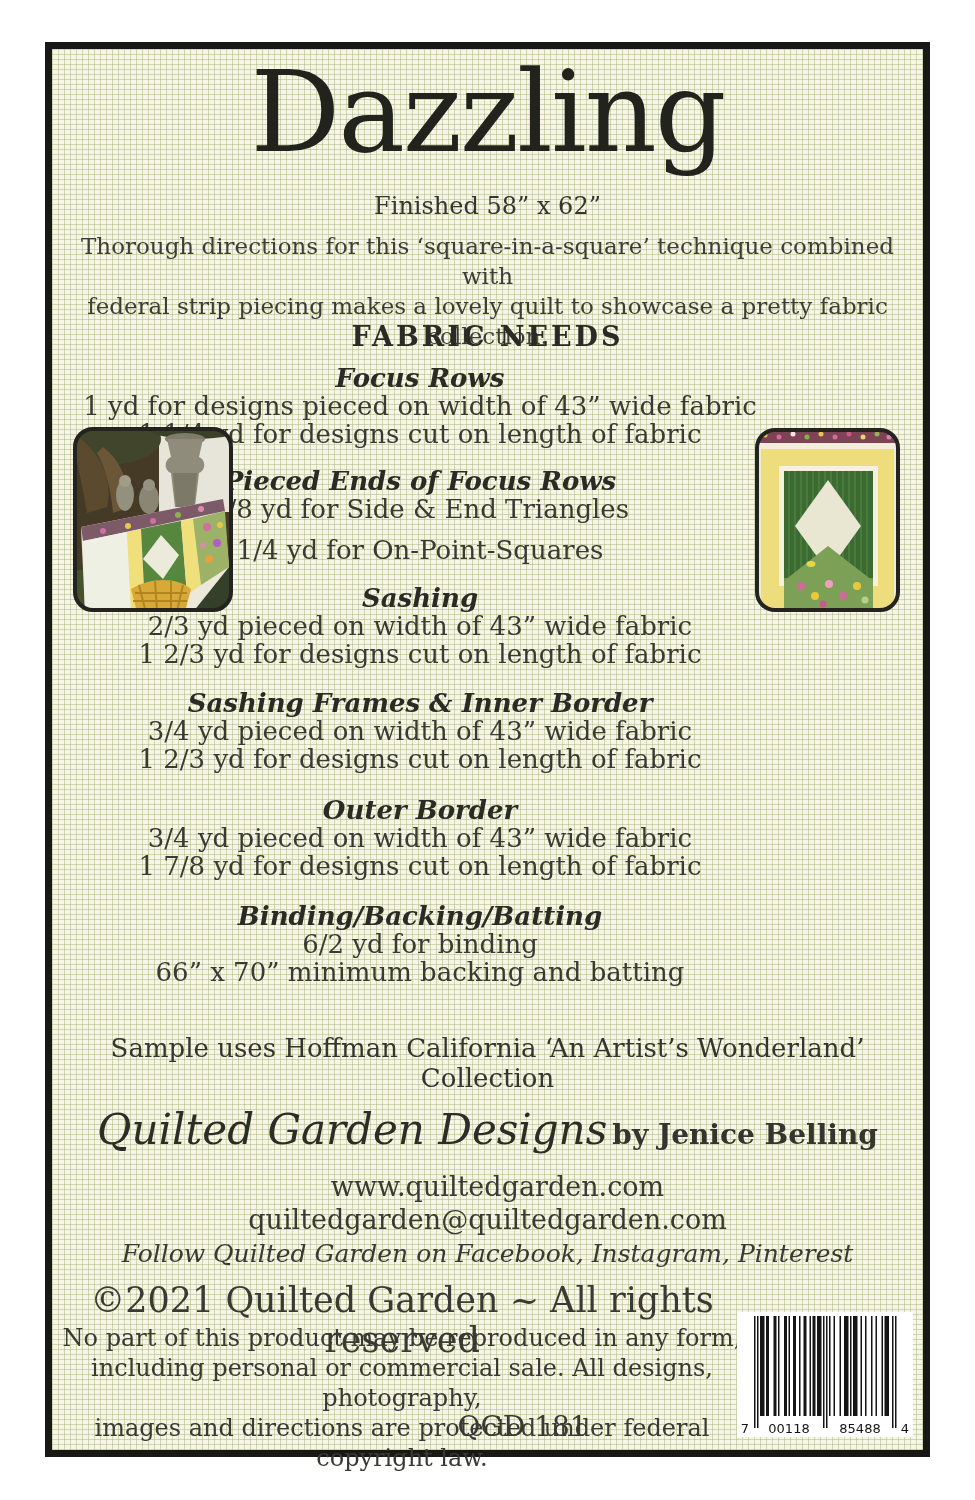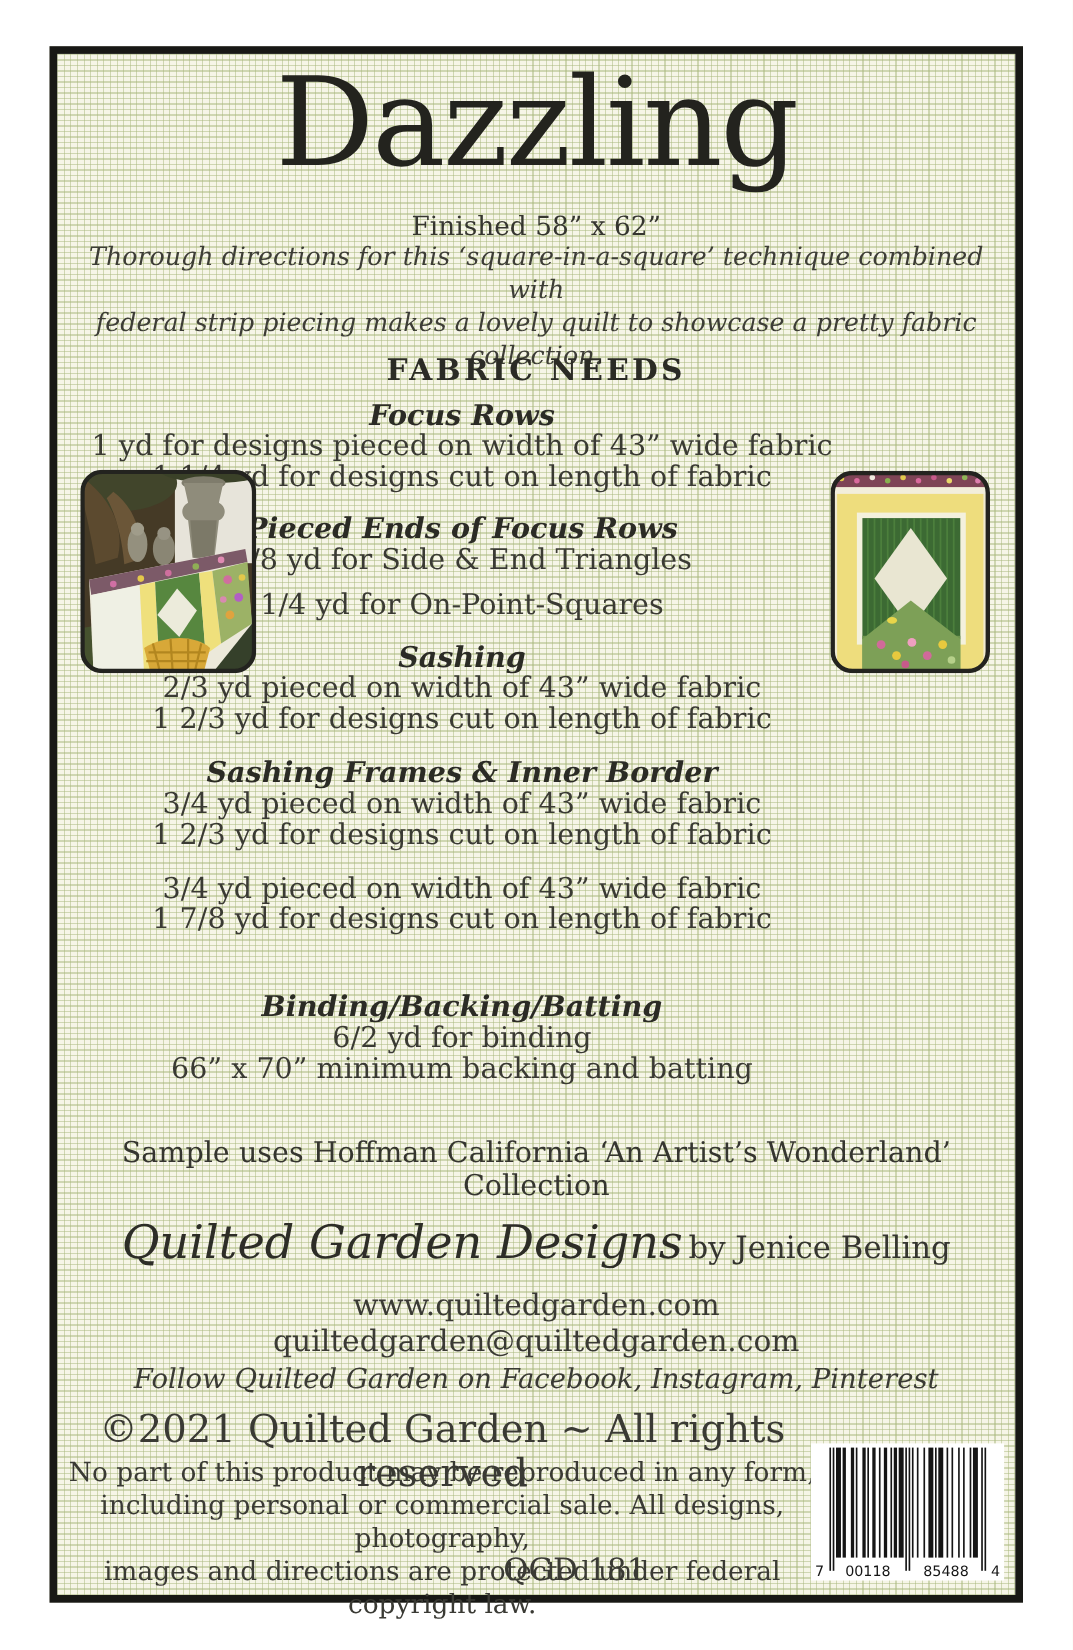--- a/index.html
+++ b/index.html
@@ -11,31 +11,31 @@
     position:absolute;left:45px;top:42px;width:885px;height:1415px;
     box-sizing:border-box;border:7px solid #181815;
     background-color:#f6f5e7;
     background-image:
       repeating-linear-gradient(0deg, rgba(168,183,124,0.50) 0 1px, rgba(255,255,255,0) 1px 5px),
       repeating-linear-gradient(90deg, rgba(168,183,124,0.50) 0 1px, rgba(255,255,255,0) 1px 6px);
   }
   .abs{position:absolute;left:0;width:871px;text-align:center;}
   .title{top:-12px;height:150px;line-height:150px;font-size:112px;color:#23231e;letter-spacing:-2px;}
   .finished{top:143px;font-size:24px;line-height:28px;color:#35352f;}
-  .desc{top:170px;font-size:23px;line-height:30px;font-style:italic;color:#3d3d36;text-align:center;}
+  .desc{top:182px;font-size:23px;line-height:30px;color:#3d3d36;text-align:center;}
   .fn-heading{top:272px;font-size:27px;font-weight:bold;letter-spacing:3px;color:#2b2b25;}
   .sec{position:absolute;left:0;width:736px;text-align:center;}
   .sec-title{font-size:26px;line-height:30px;font-weight:bold;font-style:italic;color:#2b2b25;}
   .sec-line{font-size:26px;line-height:27.5px;color:#3a3a33;}
   .gap-line{margin-top:13px;}
   .sample{top:984px;font-size:26px;color:#35352f;}
   .brand{top:1050px;line-height:62px;}
   .brand-name{font-size:42px;font-style:italic;color:#2d2d27;}
-  .brand-by{font-size:28px;color:#35352f;}
-  .www{top:1122px;font-size:27px;}
+  .brand-by{font-size:28px;color:#35352f;font-weight:bold;}
+  .www{top:1122px;font-size:27px;padding-left:10px;}
   .email{top:1155px;font-size:27px;}
   .follow{top:1190px;font-size:25px;font-style:italic;}
   .copyright{top:1231px;width:700px;font-size:35px;}
   .notice{top:1274px;width:700px;font-size:24px;line-height:30px;}
   .qgdnum{top:1361px;font-size:28px;left:35px;text-align:center;}
   .photo{position:absolute;}
   .barcode{position:absolute;left:685px;top:1263px;width:176px;height:125px;}
 </style>
 </head>
 <body>
@@ -70,20 +70,21 @@
       <div class="sec-line">1 2/3 yd for designs cut on length of fabric</div>
     </div>
 
     <div class="sec" style="top:639px">
       <div class="sec-title">Sashing Frames &amp; Inner Border</div>
       <div class="sec-line">3/4 yd pieced on width of 43” wide fabric</div>
       <div class="sec-line">1 2/3 yd for designs cut on length of fabric</div>
     </div>
 
     <div class="sec" style="top:746px">
+      <div class="sec-title">Outer Border</div>
       <div class="sec-line">3/4 yd pieced on width of 43” wide fabric</div>
       <div class="sec-line">1 7/8 yd for designs cut on length of fabric</div>
     </div>
 
     <div class="sec" style="top:852px">
       <div class="sec-title">Binding/Backing/Batting</div>
       <div class="sec-line">6/2 yd for binding</div>
       <div class="sec-line">66” x 70” minimum backing and batting</div>
     </div>
 

